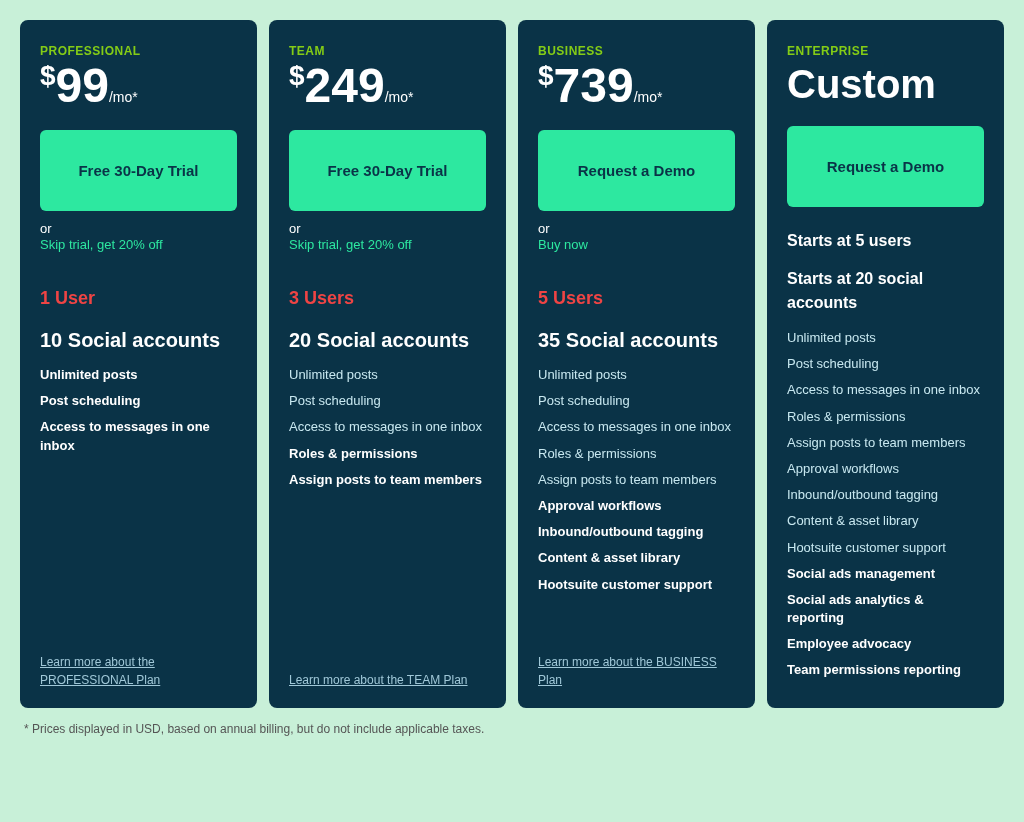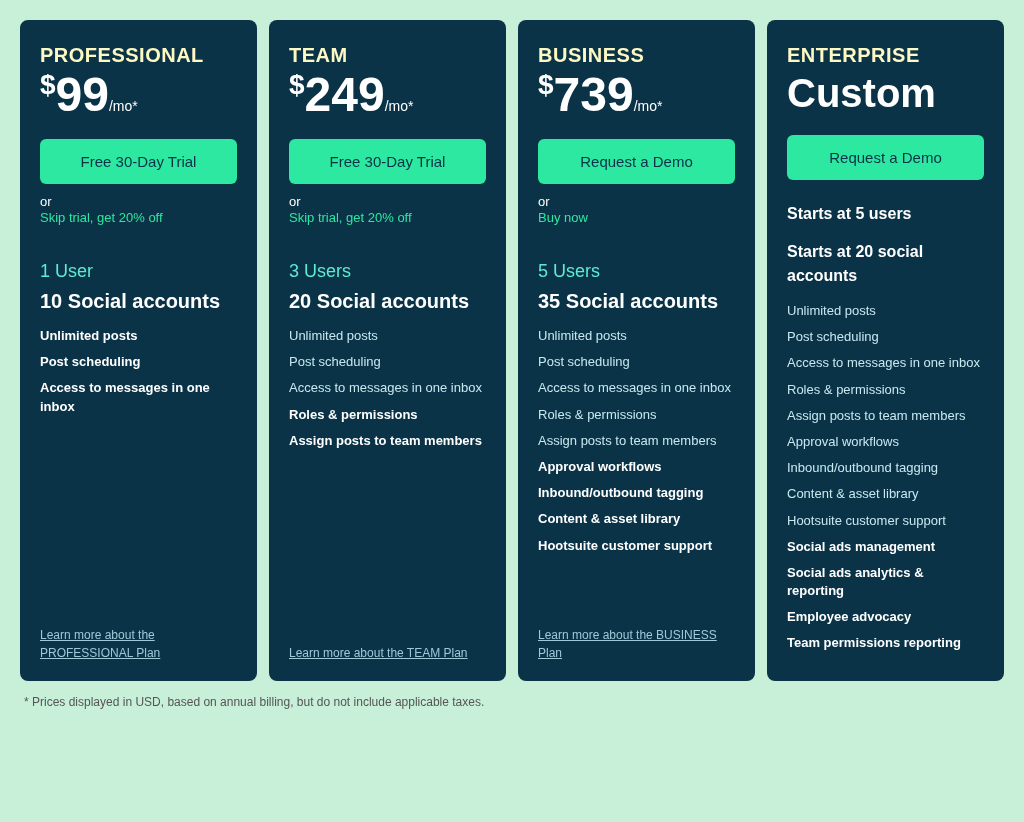--- a/index.html
+++ b/index.html
@@ -19,23 +19,23 @@
       background-color: #0a3347;
       border-radius: 8px;
       padding: 24px 20px 20px 20px;
       flex: 1;
       display: flex;
       flex-direction: column;
       color: white;
       position: relative;
     }
     .plan-name {
-      font-size: 20px;
+      font-size: 12px;
       font-weight: 800;
-      color: #fef9c3;
+      color: #84cc16;
       text-transform: uppercase;
       letter-spacing: 0.5px;
       margin-bottom: 4px;
     }
     .plan-price {
       font-size: 48px;
       font-weight: 900;
       color: white;
       line-height: 1;
       margin-bottom: 2px;
@@ -53,24 +53,24 @@
     .plan-price-custom {
       font-size: 40px;
       font-weight: 900;
       color: white;
       line-height: 1.1;
       margin-bottom: 2px;
     }
     .cta-button {
       display: block;
       width: 100%;
-      padding: 14px 10px;
+      padding: 32px 10px;
       border-radius: 6px;
       font-size: 15px;
-      font-weight: 400;
+      font-weight: 700;
       text-align: center;
       cursor: pointer;
       border: none;
       margin-top: 18px;
       margin-bottom: 8px;
     }
     .cta-trial {
       background-color: #2de8a0;
       color: #0a3347;
     }
@@ -84,23 +84,23 @@
       cursor: pointer;
       display: block;
       margin-bottom: 18px;
     }
     .skip-link-prefix {
       color: white;
       font-size: 13px;
     }
     .users-count {
       font-size: 18px;
-      font-weight: 400;
-      color: #5eead4;
-      margin-bottom: 8px;
+      font-weight: 700;
+      color: #ef4444;
+      margin-bottom: 20px;
     }
     .social-accounts {
       font-size: 20px;
       font-weight: 800;
       color: white;
       margin-bottom: 14px;
     }
     .feature-list {
       list-style: none;
       flex: 1;

